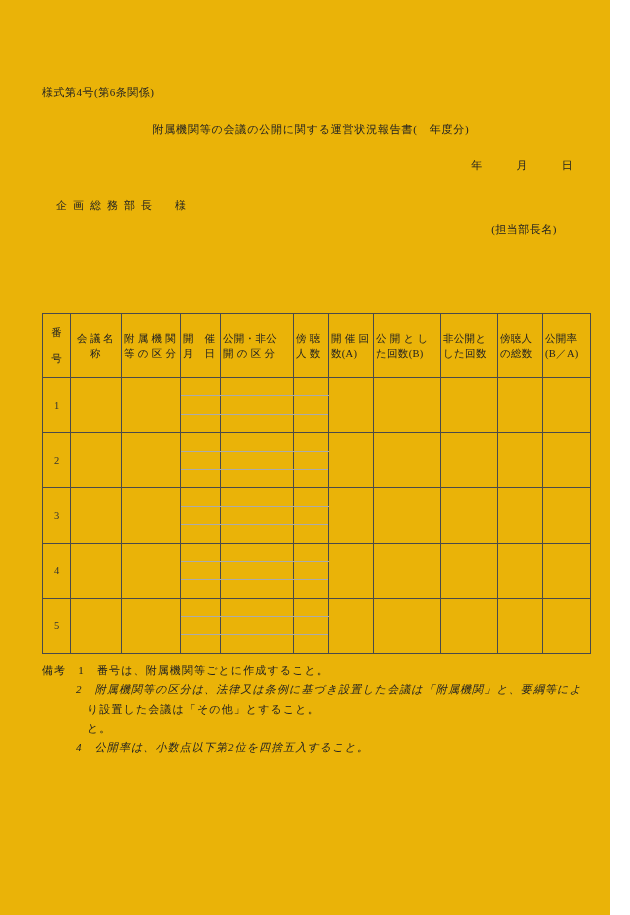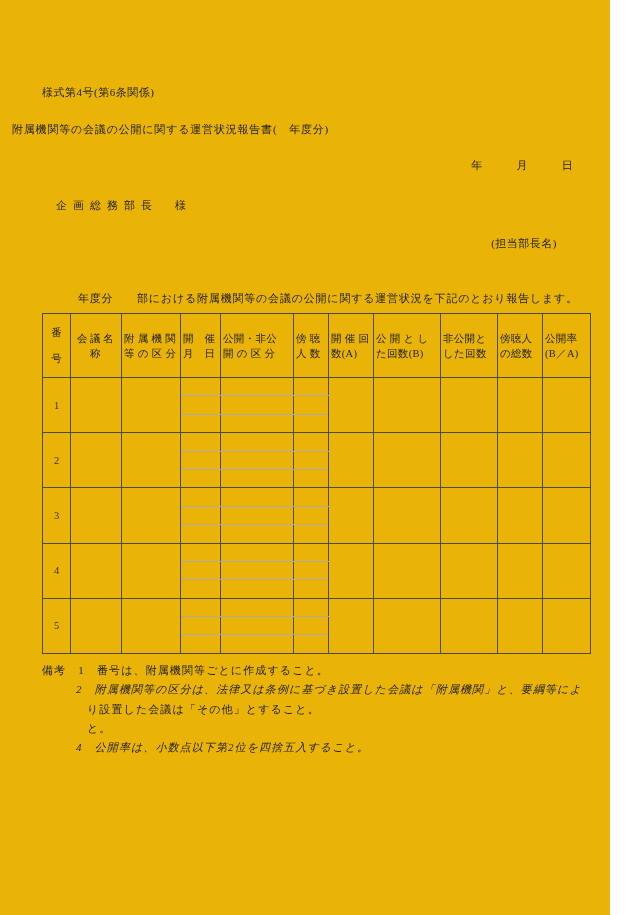--- a/index.html
+++ b/index.html
@@ -4,24 +4,24 @@
 <style>
   html,body { margin:0; padding:0; background:#ffffff; }
   .page {
     position:relative; width:610px; height:915px; background:#eab308;
     font-family:"Liberation Serif","DejaVu Serif",serif;
     color:#222222; overflow:hidden;
   }
   .txt { position:absolute; font-size:11px; white-space:pre; }
 
   .form-number { left:42px; top:85px; letter-spacing:0.5px; }
-  .doc-title   { left:0; right:0; top:122px; letter-spacing:0.8px;padding-left:12px; }
+  .doc-title   { left:0; right:0; top:122px; text-align:center; letter-spacing:0.8px;padding-left:12px; }
   .date-line   { right:37px; top:158px; letter-spacing:0.3px; }
   .recipient   { left:56px; top:198px; letter-spacing:6px; }
-  .signer      { right:53px; top:236px; letter-spacing:0.5px;text-align:right; }
+  .signer      { right:53px; top:222px; letter-spacing:0.5px;text-align:right; }
   .intro       { left:78px; top:291px; letter-spacing:0.8px; }
 
   table.report {
     position:absolute; left:42px; top:313px;
     width:548px; table-layout:fixed; border-collapse:collapse;
     border:1px solid #333333;
   }
   table.report th, table.report td {
     border:1px solid #4a4a4a; padding:0; margin:0;
     font-weight:normal; font-family:inherit; vertical-align:middle;
@@ -51,21 +51,20 @@
 </head>
 <body>
 
 <div class="page">
 
   <div class="txt form-number">様式第4号(第6条関係)</div>
   <div class="txt doc-title">附属機関等の会議の公開に関する運営状況報告書(　年度分)</div>
   <div class="txt date-line">年　　　月　　　日</div>
   <div class="txt recipient">企画総務部長　様</div>
   <div class="txt signer">(担当部長名)</div>
-  <div class="txt intro">年度分　　部における附属機関等の会議の公開に関する運営状況を下記のとおり報告します。</div>
 
   <table class="report">
     <colgroup>
       <col style="width:28px">
         <col style="width:51px">
         <col style="width:59px">
       <col style="width:40px">
         <col style="width:73px">
         <col style="width:35px">
       <col style="width:45px">

